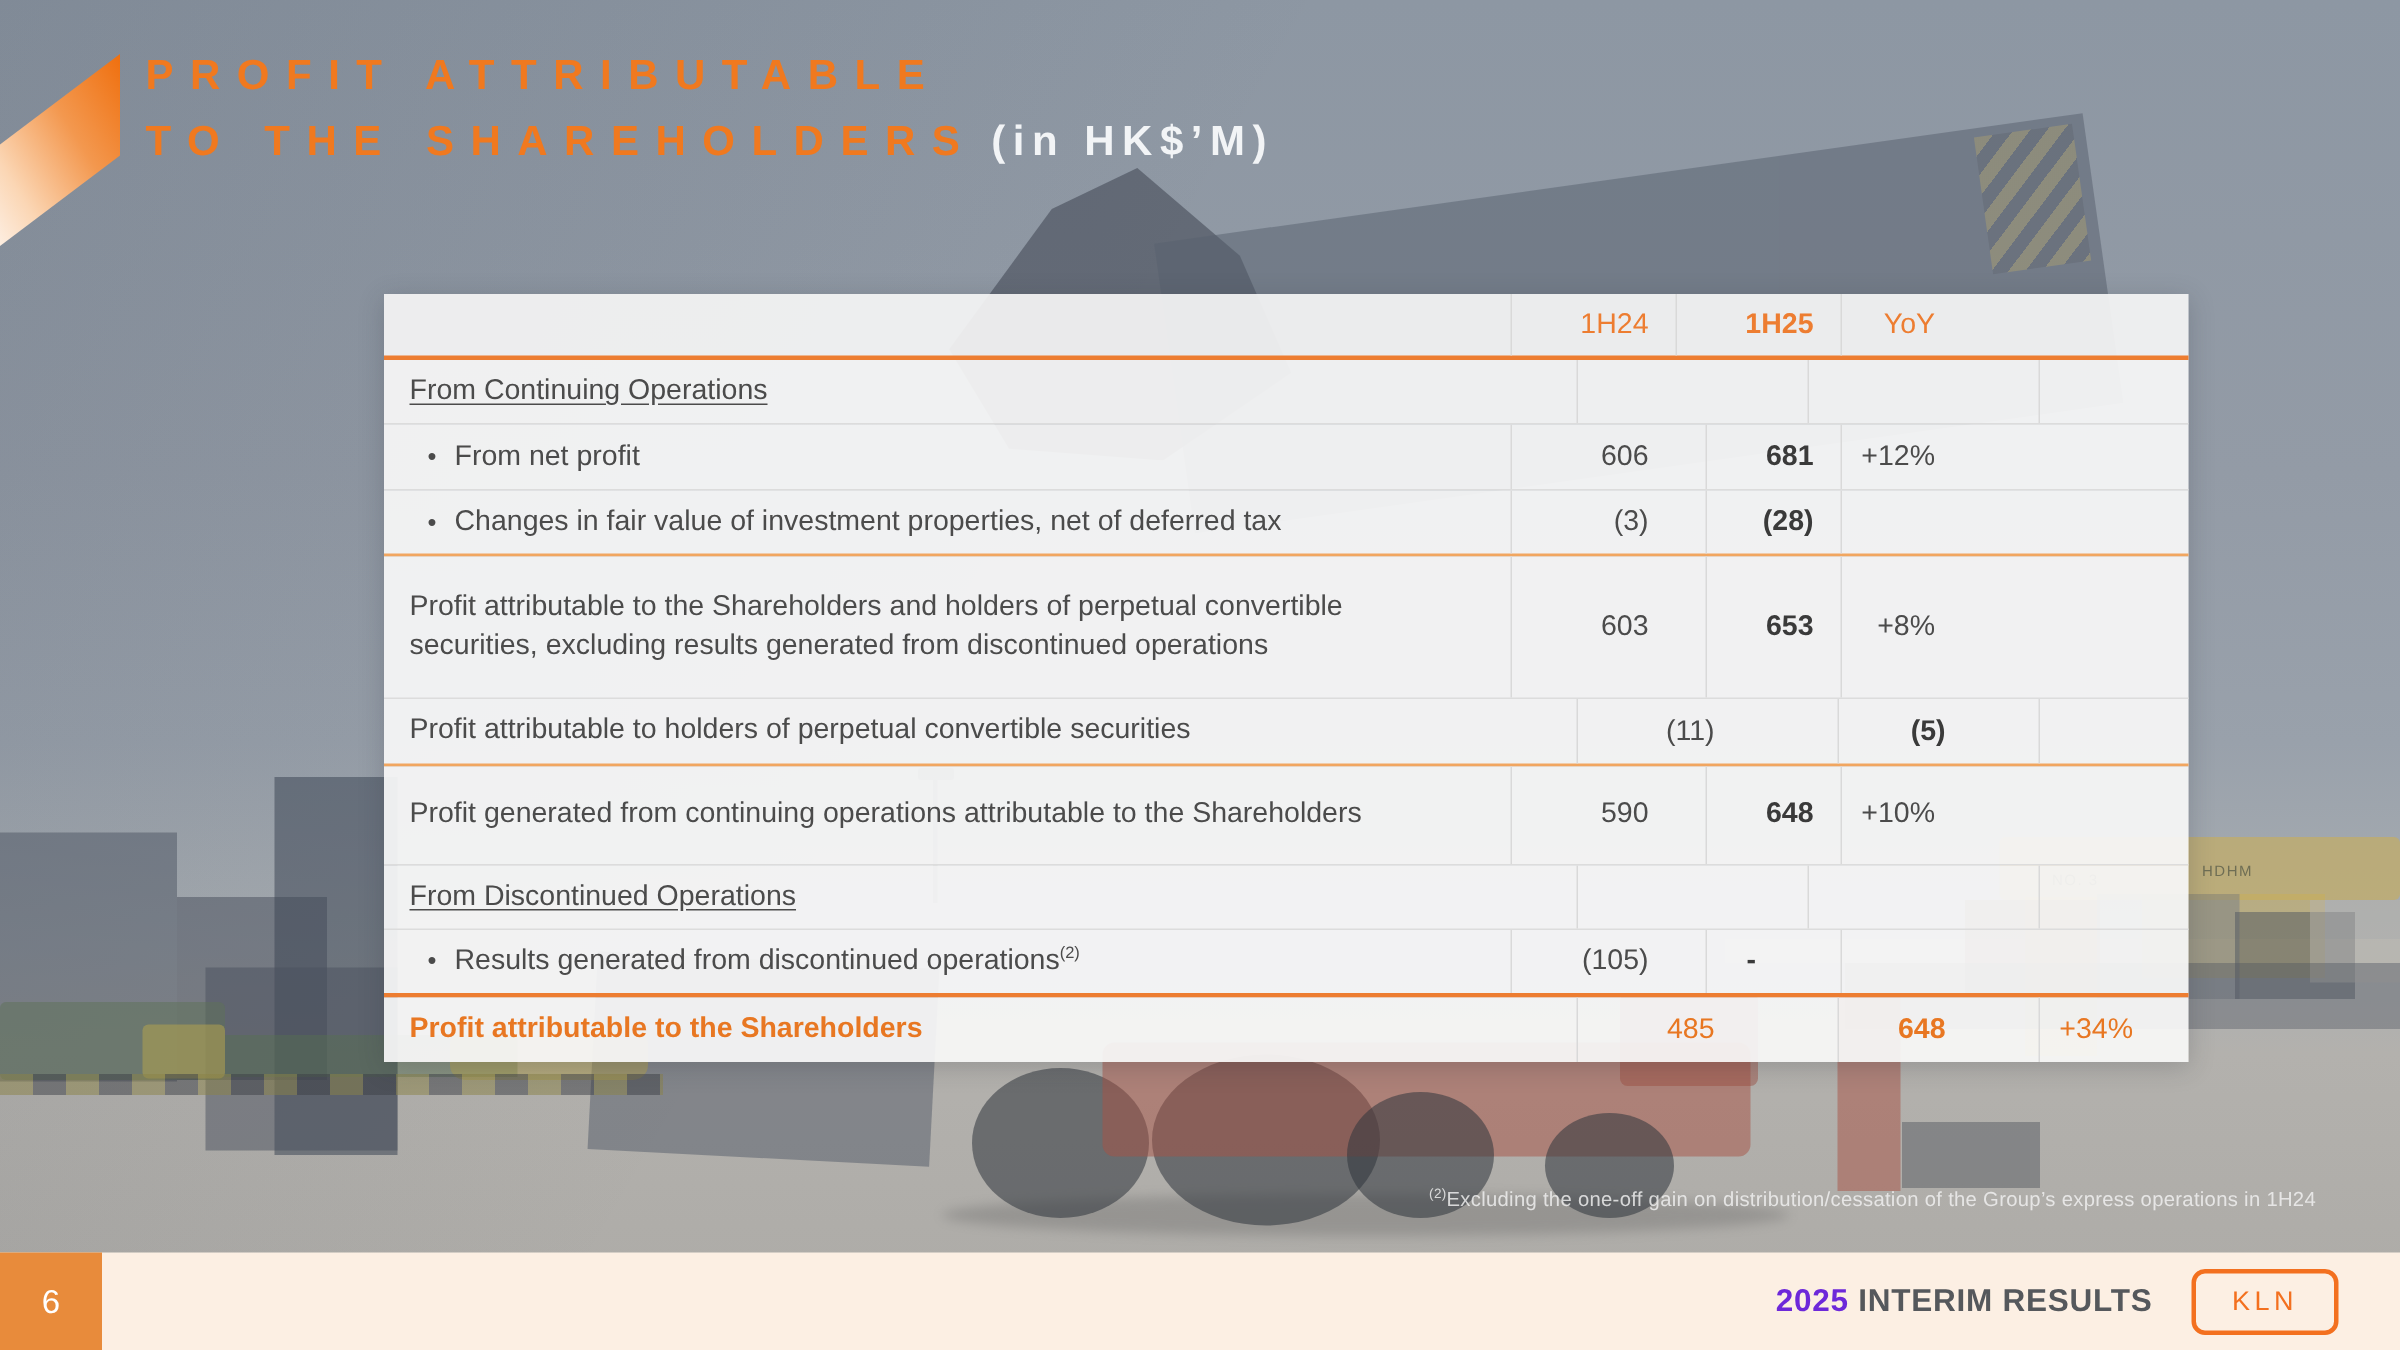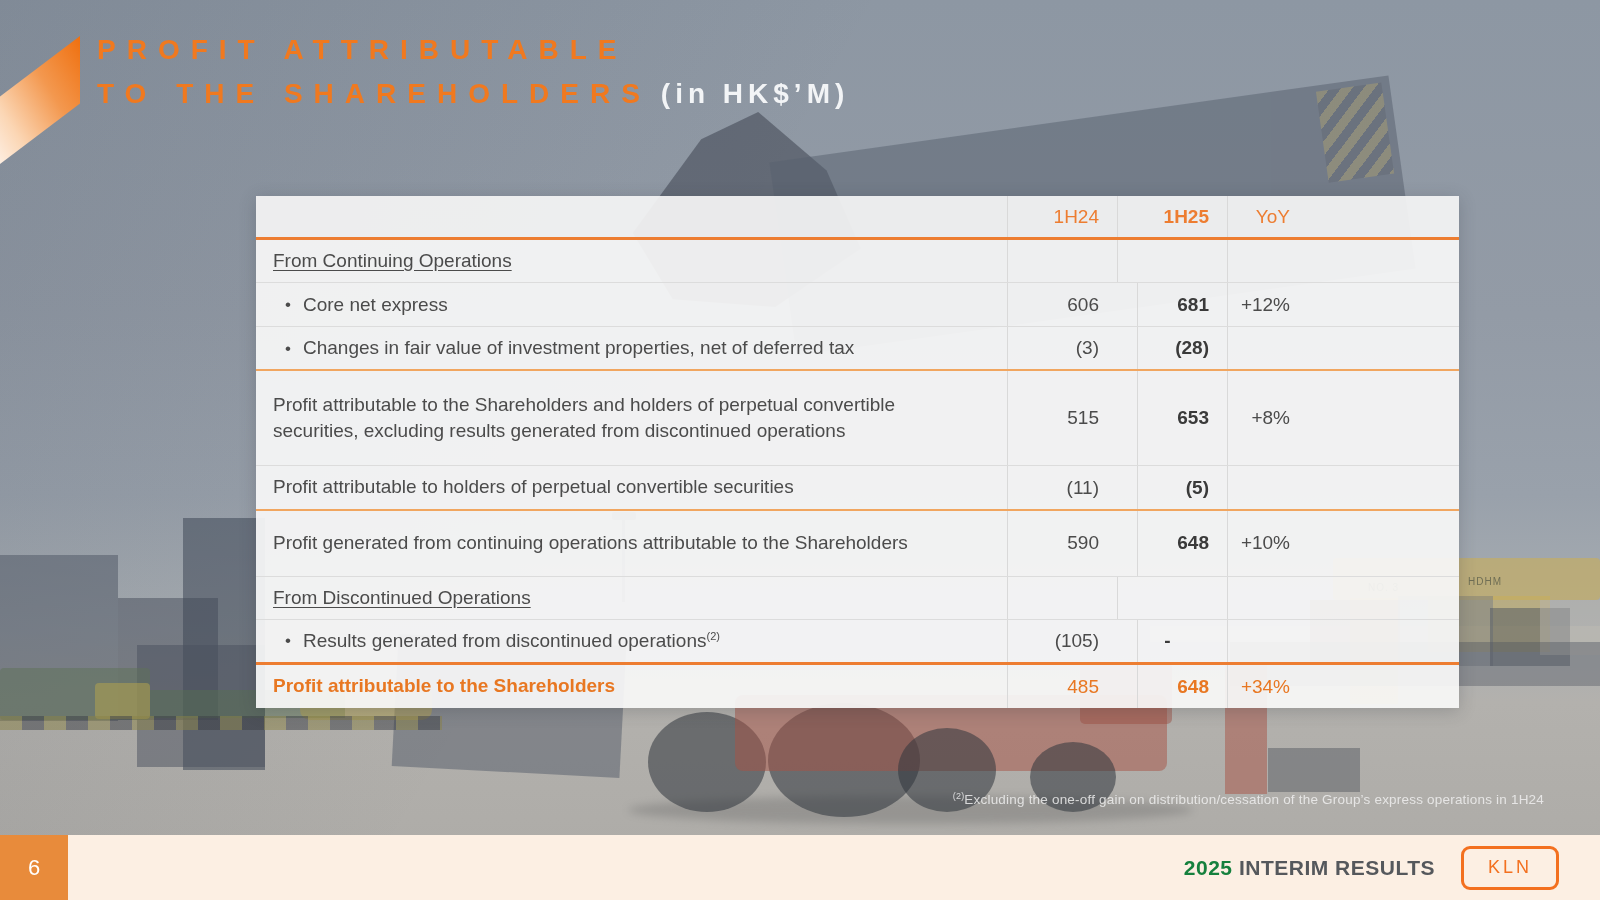--- a/index.html
+++ b/index.html
@@ -66,21 +66,21 @@
   
   .tbl{position:absolute;left:256px;top:196px;width:1203px;box-shadow:0 3px 16px rgba(40,45,55,.22);}
   .row{display:grid;grid-template-columns:751px 110px 110px 83px;
     background:rgba(248,248,248,.93);border-bottom:1px solid #dcdcdc;box-sizing:border-box;}
   .cell{display:flex;align-items:center;height:100%;font-size:19px;color:#4b4b4b;box-sizing:border-box;}
   .cl{padding:8px 70px 8px 17px;line-height:1.38;}
   .cn,.cy{justify-content:flex-end;padding-right:18px;border-left:1px solid #d9d9d9;}
   .cy{padding-right:20px;}
   .ccenter{justify-content:center;padding-right:30px;}
   .bold{font-weight:bold;color:#3a3a3a;margin-left:20px;}
-  .h43{min-height:43px;}.h44{min-height:44px;}.h66{min-height:66px;}.h95{min-height:95px;}
+  .h43{min-height:43px;gap:44px;}.h44{min-height:44px;}.h66{min-height:66px;}.h95{min-height:95px;}
   .r-header{border-bottom:3px solid #ed7d31;background:rgba(244,244,244,.93);}
   .r-header .cell{color:#ed7d31;}
   .r-header .hb{font-weight:bold;}
   .sep-o{border-bottom:2px solid #f1a660;}
   .sep-os{border-bottom:3px solid #ed7d31;}
   .r-section .cl span{text-decoration:underline;text-underline-offset:3px;}
   .dot{display:inline-block;width:30px;text-align:center;flex:none;color:#4b4b4b;font-size:17px;}
   .bullet-text{display:inline;}
   .bullet-text sup{font-size:11px;line-height:0;}
   .r-total{border-bottom:none;}
@@ -91,21 +91,21 @@
   
   .footnote{position:absolute;right:56px;top:792px;font-size:13.5px;color:rgba(242,242,242,.82);letter-spacing:.2px;}
   .footnote sup{font-size:9px;line-height:0;}
 
   
   .footer{position:absolute;left:0;bottom:0;width:1600px;height:65px;background:#fcefe3;}
   .pagebox{position:absolute;left:0;top:0;width:68px;height:65px;background:#e88b3b;color:#fff;
     font-size:22px;display:flex;align-items:center;justify-content:center;}
   .fright{position:absolute;right:41px;top:0;height:65px;display:flex;align-items:center;gap:26px;}
   .ftext{font-size:21px;font-weight:bold;color:#55585c;letter-spacing:.5px;white-space:nowrap;}
-  .ftext .yr{color:#15803d;}
+  .ftext .yr{color:#6d28d9;}
   .logo{width:92px;height:38px;border:3px solid #f3701f;border-radius:9px;box-sizing:content-box;
     display:flex;align-items:center;justify-content:center;color:#f3701f;font-size:18px;letter-spacing:3px;font-weight:400;}
 </style>
 </head>
 <body>
 
 <div class="slide">
 
   <div class="photo">
     <div class="ph stack-a"></div>
@@ -167,40 +167,40 @@
           <span>From Continuing Operations</span>
         </div>
       <div class="cell cn"></div>
       <div class="cell cn"></div>
       <div class="cell cy"></div>
     </div>
 
     <div class="row h44">
       <div class="cell cl">
           <span class="dot">•</span>
-          <span class="bullet-text">Core net express</span>
+          <span class="bullet-text">From net profit</span>
         </div>
       <div class="cell cn">606</div>
       <div class="cell cn bold">681</div>
       <div class="cell cy">+12%</div>
     </div>
 
     <div class="row h44 sep-o">
       <div class="cell cl">
           <span class="dot">•</span>
           <span class="bullet-text">Changes in fair value of investment properties, net of deferred tax</span>
         </div>
       <div class="cell cn">(3)</div>
       <div class="cell cn bold">(28)</div>
       <div class="cell cy"></div>
     </div>
 
     <div class="row h95">
       <div class="cell cl">Profit attributable to the Shareholders and holders of perpetual convertible securities, excluding results generated from discontinued operations</div>
-      <div class="cell cn">515</div>
+      <div class="cell cn">603</div>
       <div class="cell cn bold">653</div>
       <div class="cell cy">+8%</div>
     </div>
 
     <div class="row h43 sep-o">
       <div class="cell cl">Profit attributable to holders of perpetual convertible securities</div>
       <div class="cell cn">(11)</div>
       <div class="cell cn bold">(5)</div>
       <div class="cell cy"></div>
     </div>

